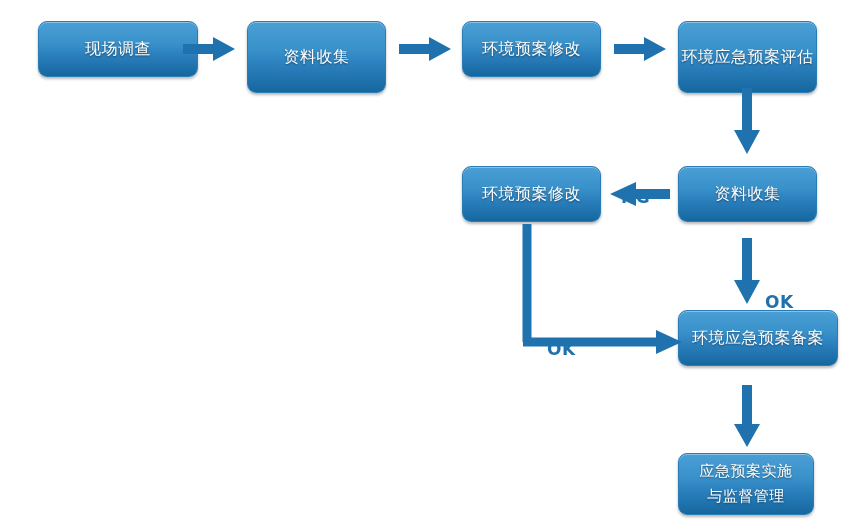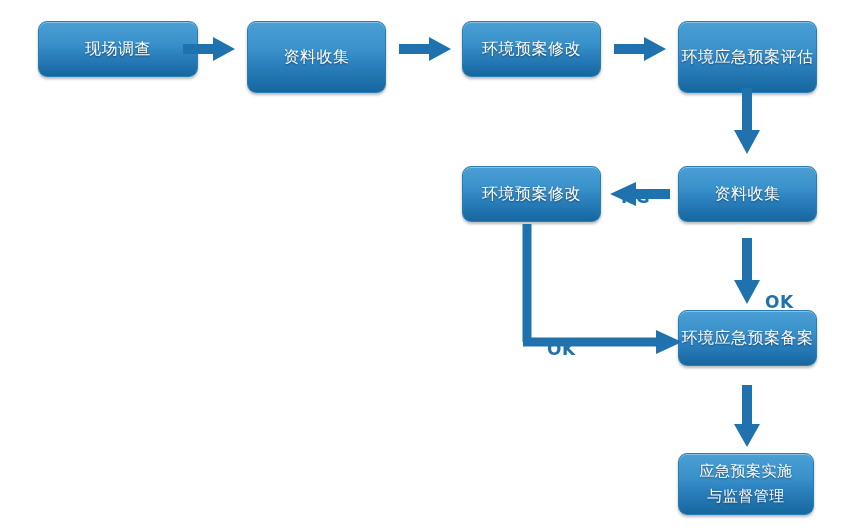--- a/index.html
+++ b/index.html
@@ -73,21 +73,21 @@
   <div class="node" style="left:247px; top:21px; width:139px; height:72px;">资料收集</div>
 
   <div class="node" style="left:462px; top:21px; width:139px; height:56px;">环境预案修改</div>
 
   <div class="node" style="left:678px; top:21px; width:139px; height:72px;">环境应急预案评估</div>
 
   <div class="node" style="left:462px; top:166px; width:139px; height:56px;">环境预案修改</div>
 
   <div class="node" style="left:678px; top:166px; width:139px; height:56px;">资料收集</div>
 
-  <div class="node" style="left:678px; top:310px; width:139px; height:56px;">环境应急预案备案</div>
+  <div class="node" style="left:678px; top:310px; width:160px; height:56px;">环境应急预案备案</div>
 
   <div class="node" style="left:678px; top:453px; width:136px; height:62px; font-size:15px; line-height:25px;">应急预案实施
 与监督管理</div>
 
   <div class="arrow" style="left:183px; top:36px;">
     <svg width="52" height="26" viewBox="0 0 52 26">
       <polygon points="0,8 30,8 30,1 52,13 30,25 30,18 0,18" fill="#1f72ad"></polygon>
     </svg>
   </div>
 

